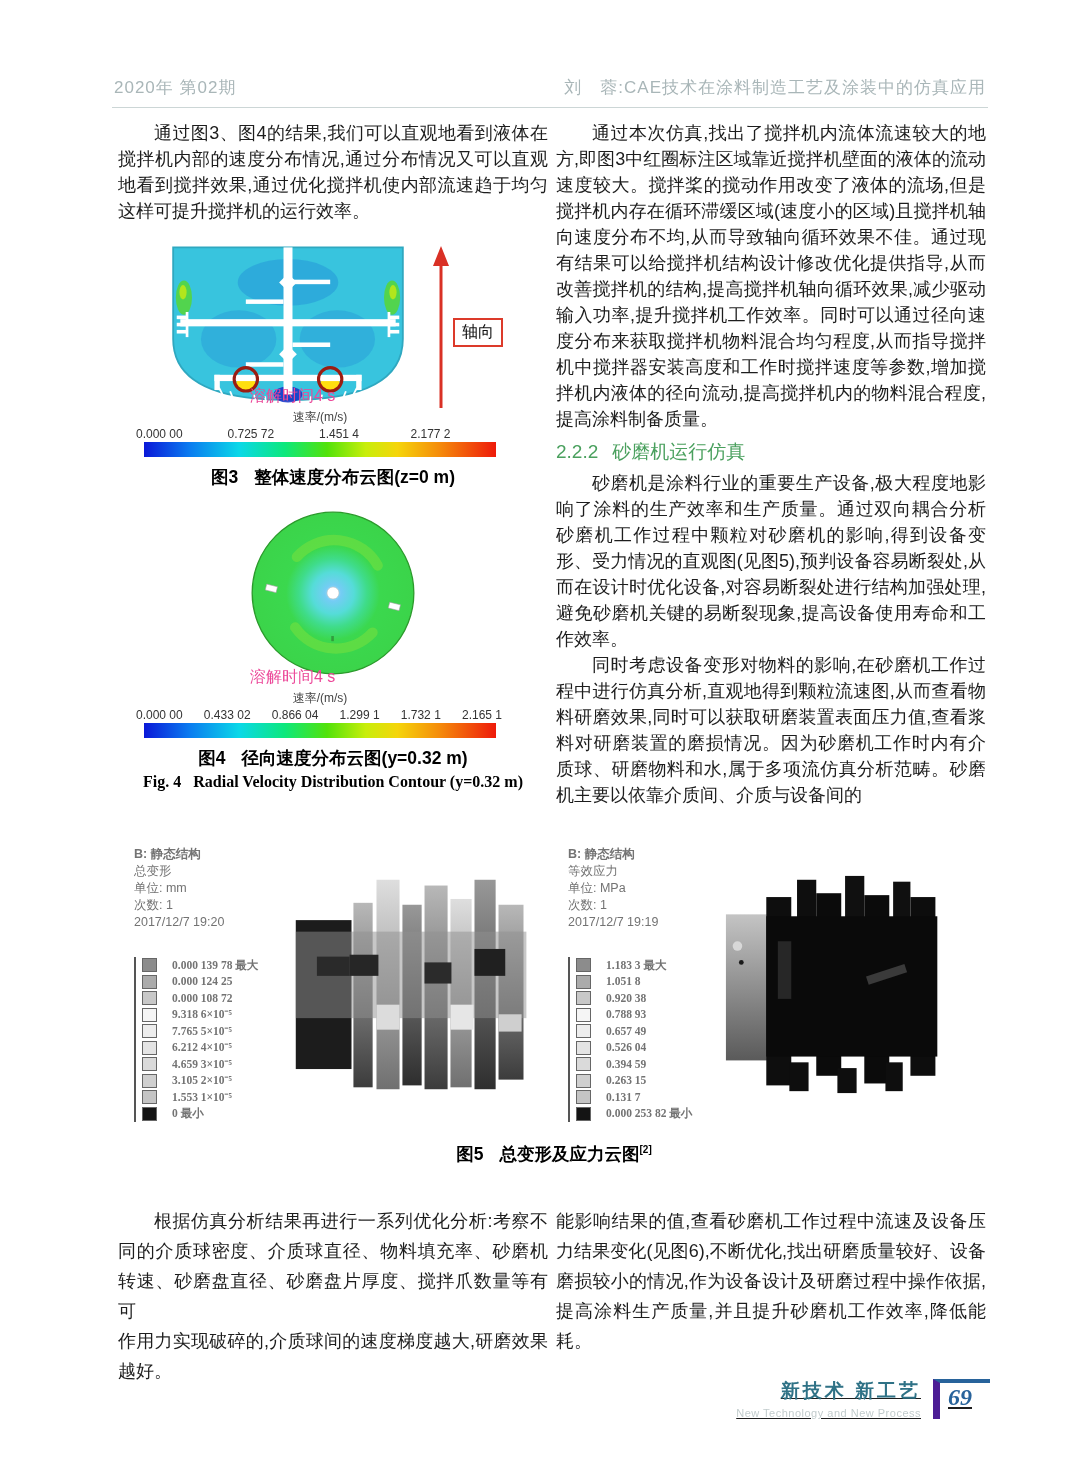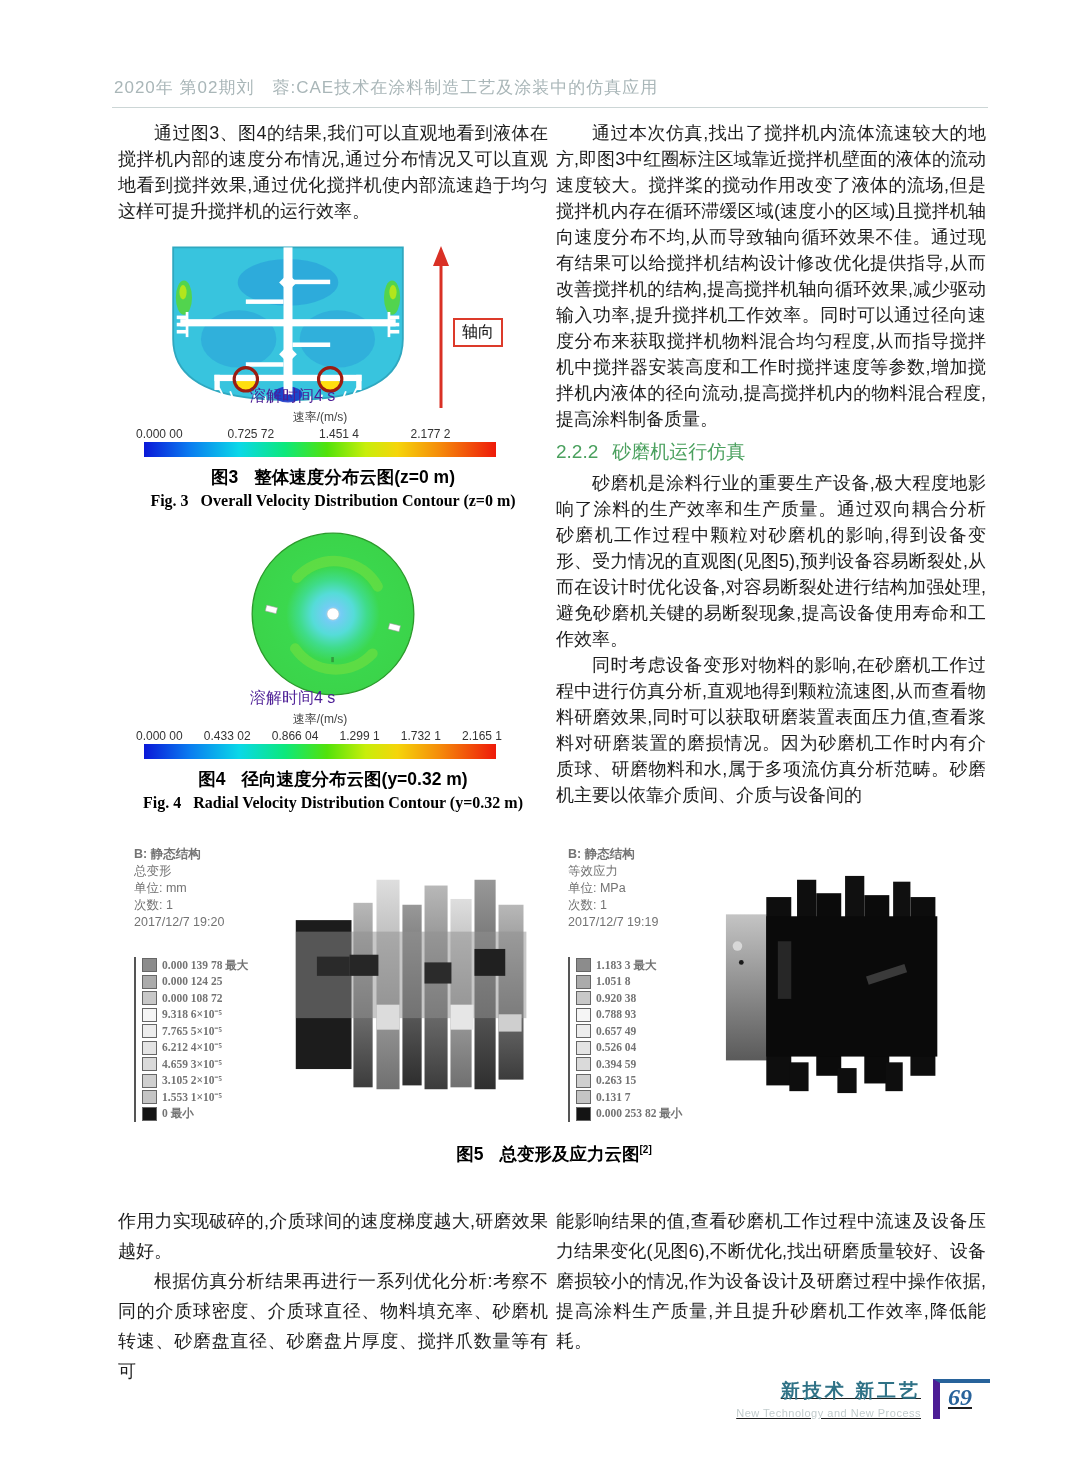--- a/index.html
+++ b/index.html
@@ -1,38 +1,38 @@
 <!DOCTYPE html>
 <html><head>
 <meta charset="utf-8">
 <style>
   html,body{margin:0;padding:0;background:#e9e9e9;}
   .page{position:relative;width:1086px;height:1464px;background:#ffffff;margin:0 auto;
         font-family:"Liberation Sans",sans-serif;color:#1d1d1d;overflow:hidden;}
 
   
   .header{position:absolute;top:76px;left:114px;width:872px;display:flex;
-          justify-content:flex-start;font-size:17px;color:#a9b6b8;letter-spacing:1px;}
+          justify-content:space-between;font-size:17px;color:#a9b6b8;letter-spacing:1px;}
   .header-rule{position:absolute;top:107px;left:112px;width:876px;height:1px;background:#ccd6d6;}
 
   
   .col-left{position:absolute;left:118px;top:120px;width:430px;}
   .col-right{position:absolute;left:556px;top:120px;width:430px;}
   p.body{margin:0;font-size:18px;line-height:26px;text-align:justify;text-indent:2em;color:#1d1d1d;}
   p.body.noindent{text-indent:0;}
   .section-heading{margin:7px 0 5px 0;font-size:19px;color:#4aa05e;}
   .section-heading .num{margin-right:14px;}
 
   
   .figure{margin-top:18px;}
   .fig-visual{display:flex;justify-content:center;align-items:flex-start;}
   .arrow-wrap{position:relative;width:86px;height:168px;margin-left:4px;}
   .axial-box{position:absolute;left:26px;top:76px;border:2px solid #dc3a2a;color:#111;
              font-size:16px;padding:2px 7px;background:#fff;white-space:nowrap;}
-  .time-label{font-size:16px;color:#4c1d95;margin:-24px 12px 2px 132px;width:max-content;position:relative;z-index:2;}
+  .time-label{font-size:16px;color:#ec4899;margin:-24px 12px 2px 132px;width:max-content;position:relative;z-index:2;}
   .cbar-title{font-size:12px;color:#444;width:352px;margin-left:26px;text-align:center;}
   .ticks{display:flex;width:366px;margin-left:18px;font-size:12px;color:#333;margin-top:1px;}
   .ticks.quarters span{flex:0 0 25%;text-align:left;}
   .ticks.between{justify-content:space-between;}
   .cbar{height:15px;width:352px;margin:1px 0 8px 26px;
         background:linear-gradient(90deg,#0a18d8 0%,#0a7cf0 13%,#0ad8e8 27%,#0ce87c 40%,
                    #52e20a 52%,#c8ee0a 63%,#f5d50a 72%,#f58b0a 84%,#ee1a0a 100%);}
   .caption-zh{font-size:17.5px;font-weight:bold;color:#000;text-align:center;margin-top:6px;}
   .caption-zh .figlabel{margin-right:16px;text-align:center;}
   .caption-en{font-size:16px;font-weight:bold;color:#000;text-align:center;margin-top:3px;
@@ -40,21 +40,21 @@
   .caption-en .figlabel{margin-right:12px;}
   sup{font-size:10px;}
 
   
   .fig5{position:absolute;left:134px;top:846px;width:840px;}
   .fig5-row{display:flex;gap:28px;}
   .fig5-half{display:flex;width:406px;}
   .legend{width:154px;flex:0 0 154px;font-size:12.5px;color:#737373;line-height:17px;}
   .legend-line:first-child{font-weight:bold;}
   .legend-scale{margin-top:26px;border-left:2px solid #555;padding-left:6px;}
-  .scale-row{display:flex;align-items:center;height:16.5px;gap:5px;
+  .scale-row{display:flex;align-items:center;height:16.5px;gap:15px;
              font-family:"Liberation Serif",serif;font-weight:bold;font-size:11.5px;white-space:nowrap;}
   .chip{width:13px;height:12px;border:1px solid #666;flex:0 0 13px;}
   .scale-row:nth-child(1) .chip{background:#8c8c8c;}
   .scale-row:nth-child(2) .chip{background:#ababab;}
   .scale-row:nth-child(3) .chip{background:#c8c8c8;}
   .scale-row:nth-child(4) .chip{background:#f5f5f5;}
   .scale-row:nth-child(5) .chip{background:#ededed;}
   .scale-row:nth-child(6) .chip{background:#e4e4e4;}
   .scale-row:nth-child(7) .chip{background:#dadada;}
   .scale-row:nth-child(8) .chip{background:#cfcfcf;}
@@ -152,23 +152,20 @@
       <div class="ticks quarters">
         <span>0.000 00</span>
         <span>0.725 72</span>
         <span>1.451 4</span>
         <span>2.177 2</span>
       </div>
       <div class="cbar"></div>
       <div class="caption-zh">
         <span class="figlabel">图3</span><span>整体速度分布云图(z=0 m)</span>
       </div>
-      <div class="caption-en">
-        <span class="figlabel">Fig. 3</span><span>Overall Velocity Distribution Contour (z=0 m)</span>
-      </div>
     </div>
 
     <div class="figure">
       <div class="fig-visual">
         <svg viewBox="0 0 200 200" width="172" height="172">
           <defs>
             <radialGradient id="gDisk" cx="0.5" cy="0.5" r="0.5">
               <stop offset="0" stop-color="#bfeffc"></stop>
               <stop offset="0.10" stop-color="#74ccf4"></stop>
               <stop offset="0.26" stop-color="#55dcd8"></stop>
@@ -380,22 +377,22 @@
     </div>
 
     <div class="fig5-caption">
       <div class="caption-zh">
         <span class="figlabel">图5</span><span>总变形及应力云图</span><sup>[2]</sup>
       </div>
     </div>
   </div>
 
   <div class="bottom-left">
+    <p class="body">根据仿真分析结果再进行一系列优化分析:考察不同的介质球密度、介质球直径、物料填充率、砂磨机转速、砂磨盘直径、砂磨盘片厚度、搅拌爪数量等有可</p>
     <p class="body noindent">作用力实现破碎的,介质球间的速度梯度越大,研磨效果越好。</p>
-    <p class="body">根据仿真分析结果再进行一系列优化分析:考察不同的介质球密度、介质球直径、物料填充率、砂磨机转速、砂磨盘直径、砂磨盘片厚度、搅拌爪数量等有可</p>
   </div>
   <div class="bottom-right">
     <p class="body noindent">能影响结果的值,查看砂磨机工作过程中流速及设备压力结果变化(见图6),不断优化,找出研磨质量较好、设备磨损较小的情况,作为设备设计及研磨过程中操作依据,提高涂料生产质量,并且提升砂磨机工作效率,降低能耗。</p>
   </div>
 
   <div class="footer">
     <div class="footer-text">
       <div class="footer-zh">新技术 新工艺</div>
       <div class="footer-en">New Technology and New Process</div>
     </div>

